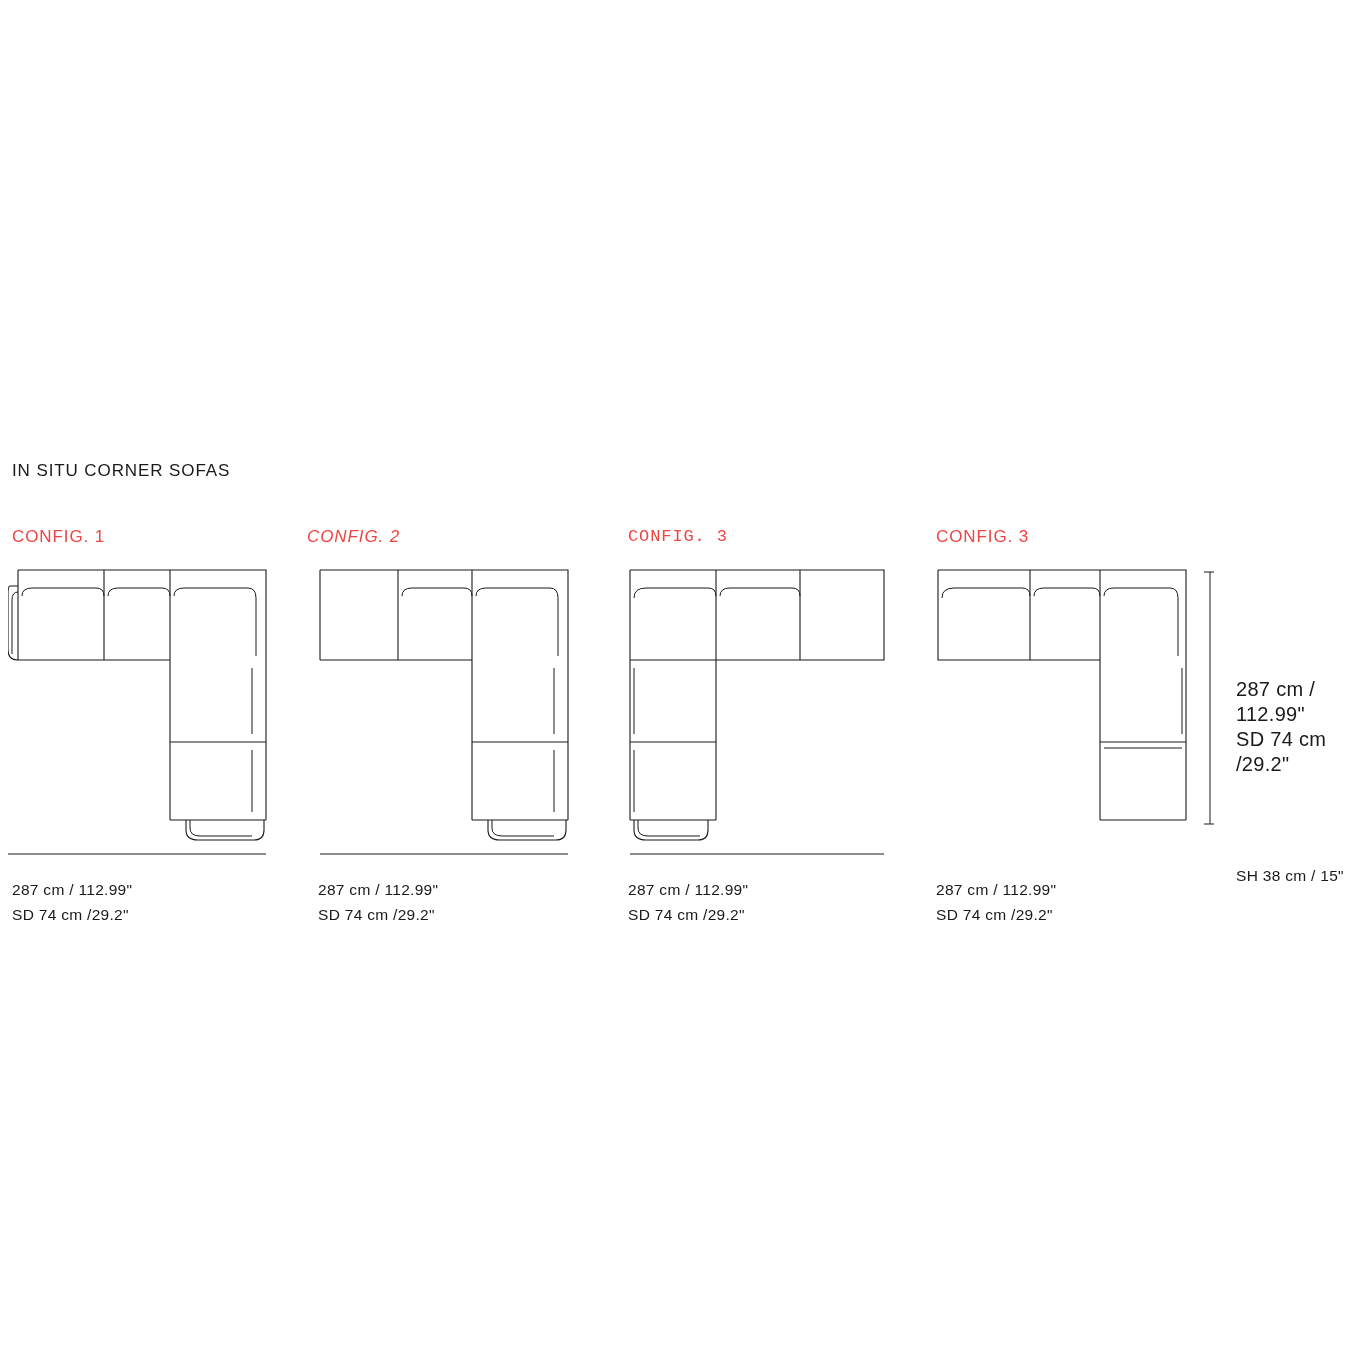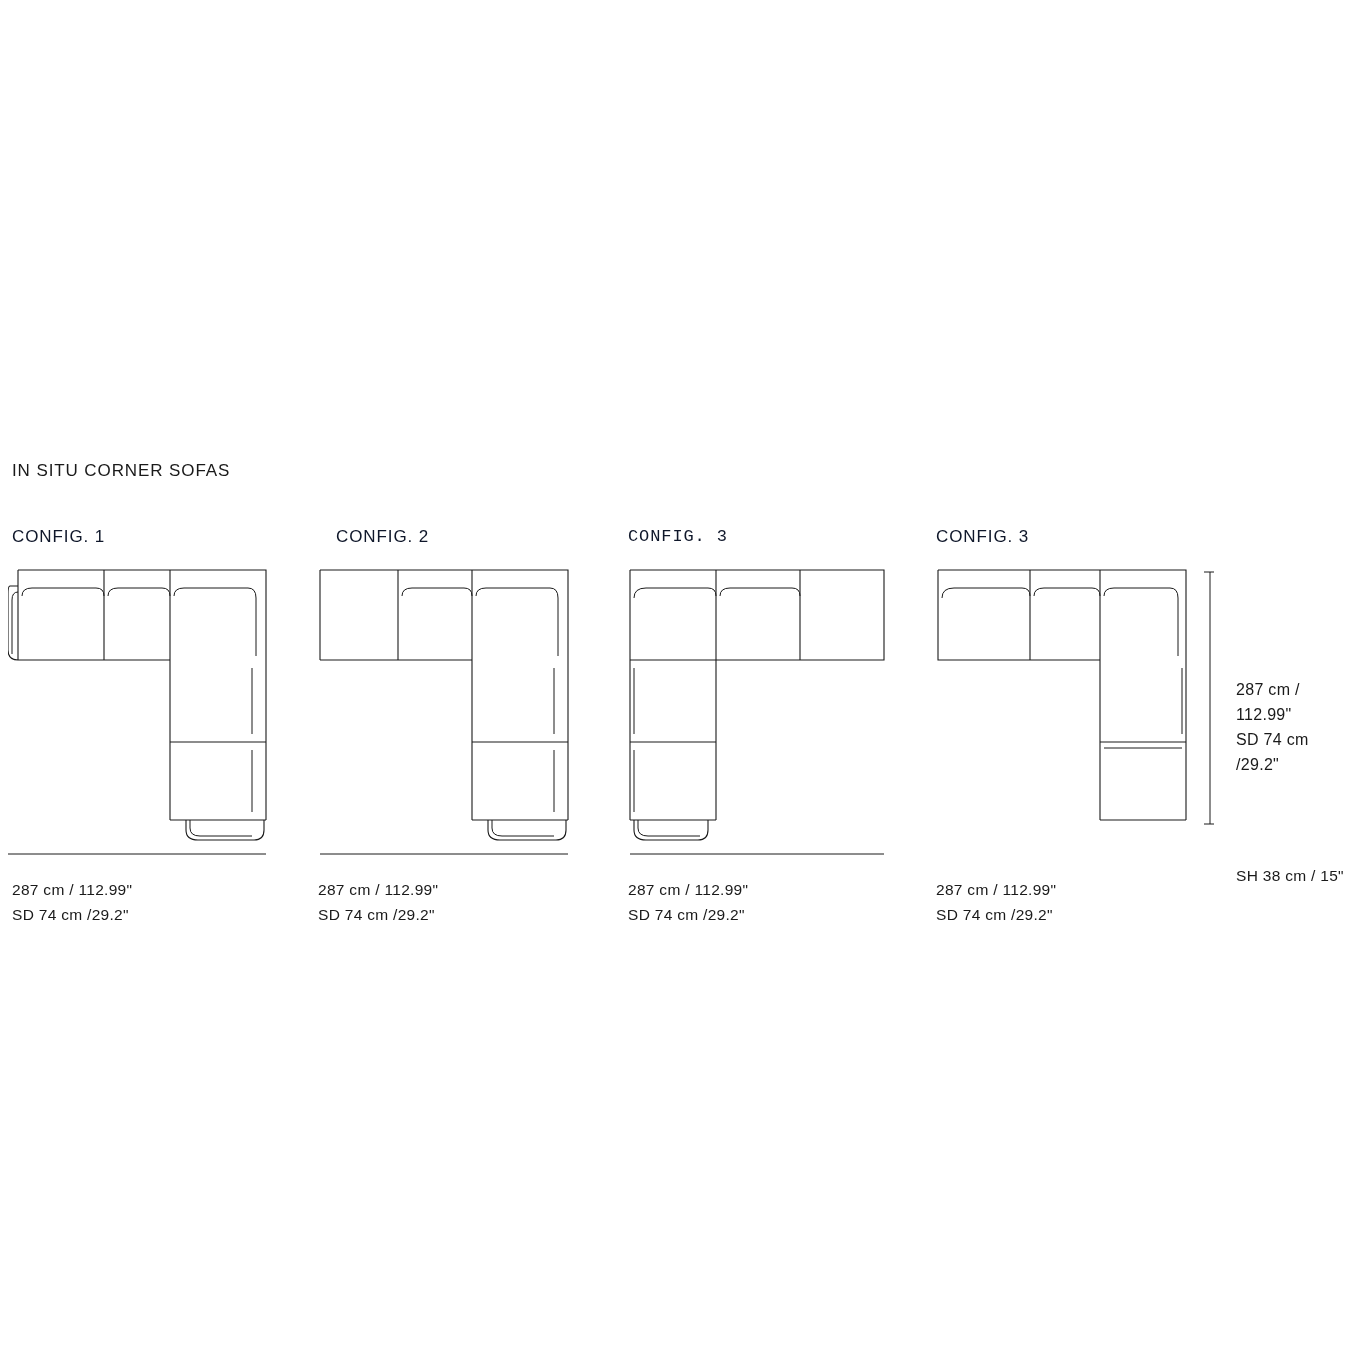--- a/index.html
+++ b/index.html
@@ -28,34 +28,34 @@
     font-size: 17px;
     letter-spacing: 0.9px;
     color: #1a1a1a;
     white-space: nowrap;
   }
   .config-label {
     position: absolute;
     top: 527px;
     font-size: 17px;
     letter-spacing: 0.9px;
-    color: #0f172a;
+    color: #ef4444;
     white-space: nowrap;
   }
   .caption {
     position: absolute;
     font-size: 15.5px;
     line-height: 25px;
     letter-spacing: 0.3px;
     color: #1a1a1a;
     white-space: pre-line;
   }
   .right-caption {
     position: absolute;
-    font-size: 16px;
+    font-size: 20px;
     line-height: 25px;
     letter-spacing: 0.3px;
     color: #1a1a1a;
     white-space: pre-line;
   }
   .sh-caption {
     position: absolute;
     font-size: 15.5px;
     letter-spacing: 0.3px;
     color: #1a1a1a;
@@ -66,21 +66,21 @@
   .ln-thin { fill: none; stroke: #1a1a1a; stroke-width: 1; }
 </style>
 </head>
 <body>
 
 <div id="sheet">
 
   <div class="title">IN SITU CORNER SOFAS</div>
 
   <div class="config-label" style="left:12px;">CONFIG. 1</div>
-  <div class="config-label" style="left:336px;">CONFIG. 2</div>
+  <div class="config-label" style="left:307px;font-style:italic;">CONFIG. 2</div>
   <div class="config-label" style="left:628px;font-family:Liberation Mono, monospace;">CONFIG. 3</div>
   <div class="config-label" style="left:936px;">CONFIG. 3</div>
 
   <svg width="280" height="300" viewBox="0 0 280 300" style="position:absolute;left:8px;top:562px;">
     <g>
 
       <path class="ln" d="M10 8 L258 8 L258 106"></path>
 
       <path class="ln" d="M10 98 L162 98"></path>
 

